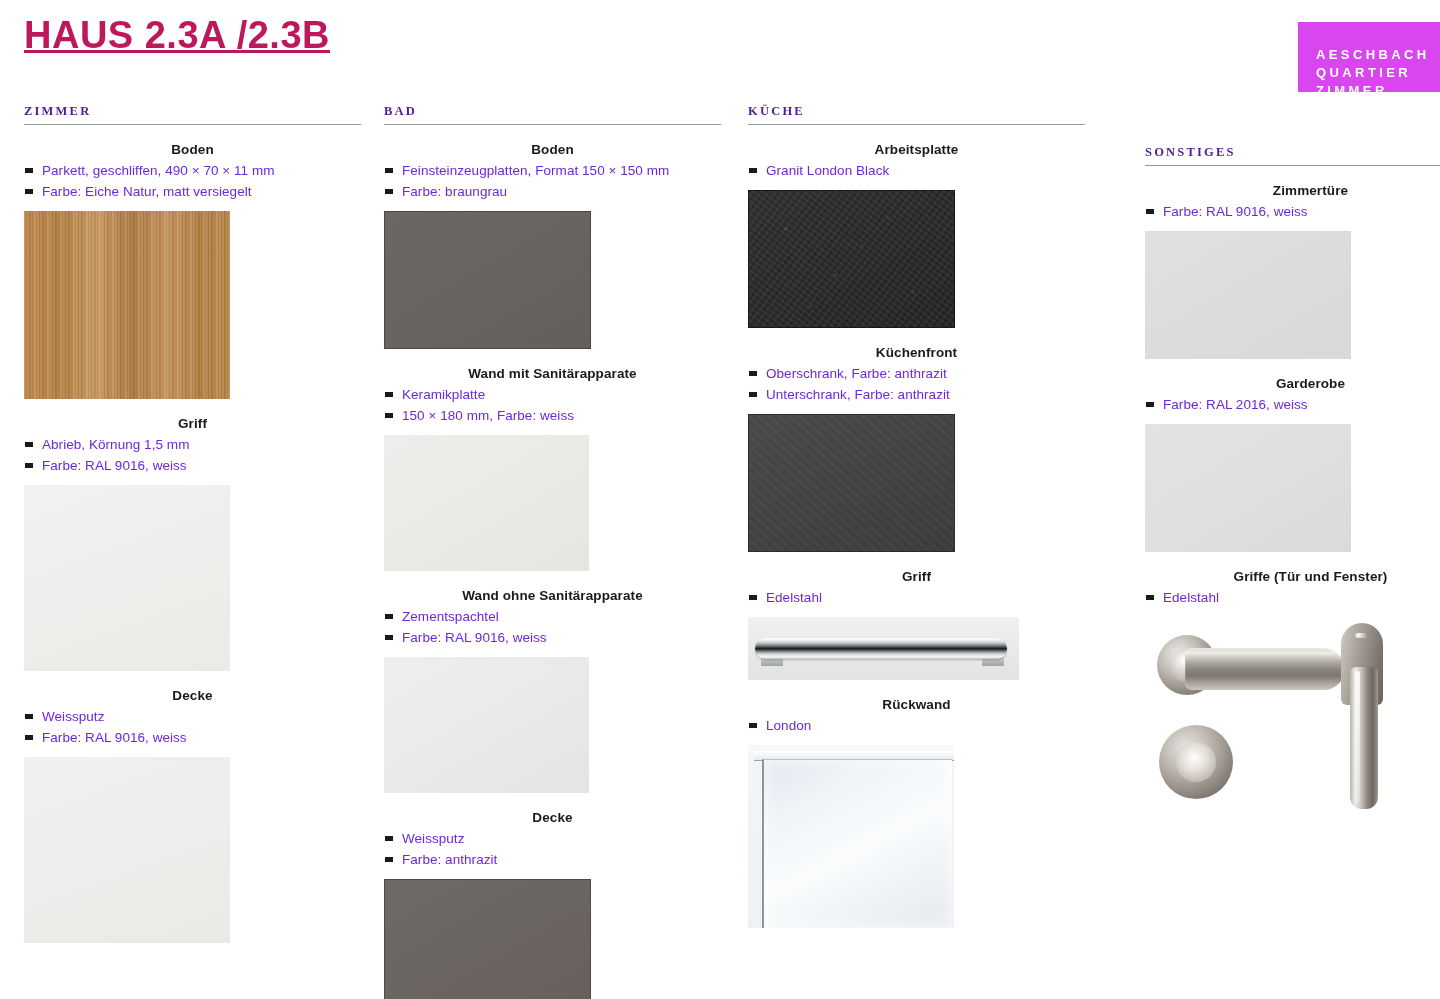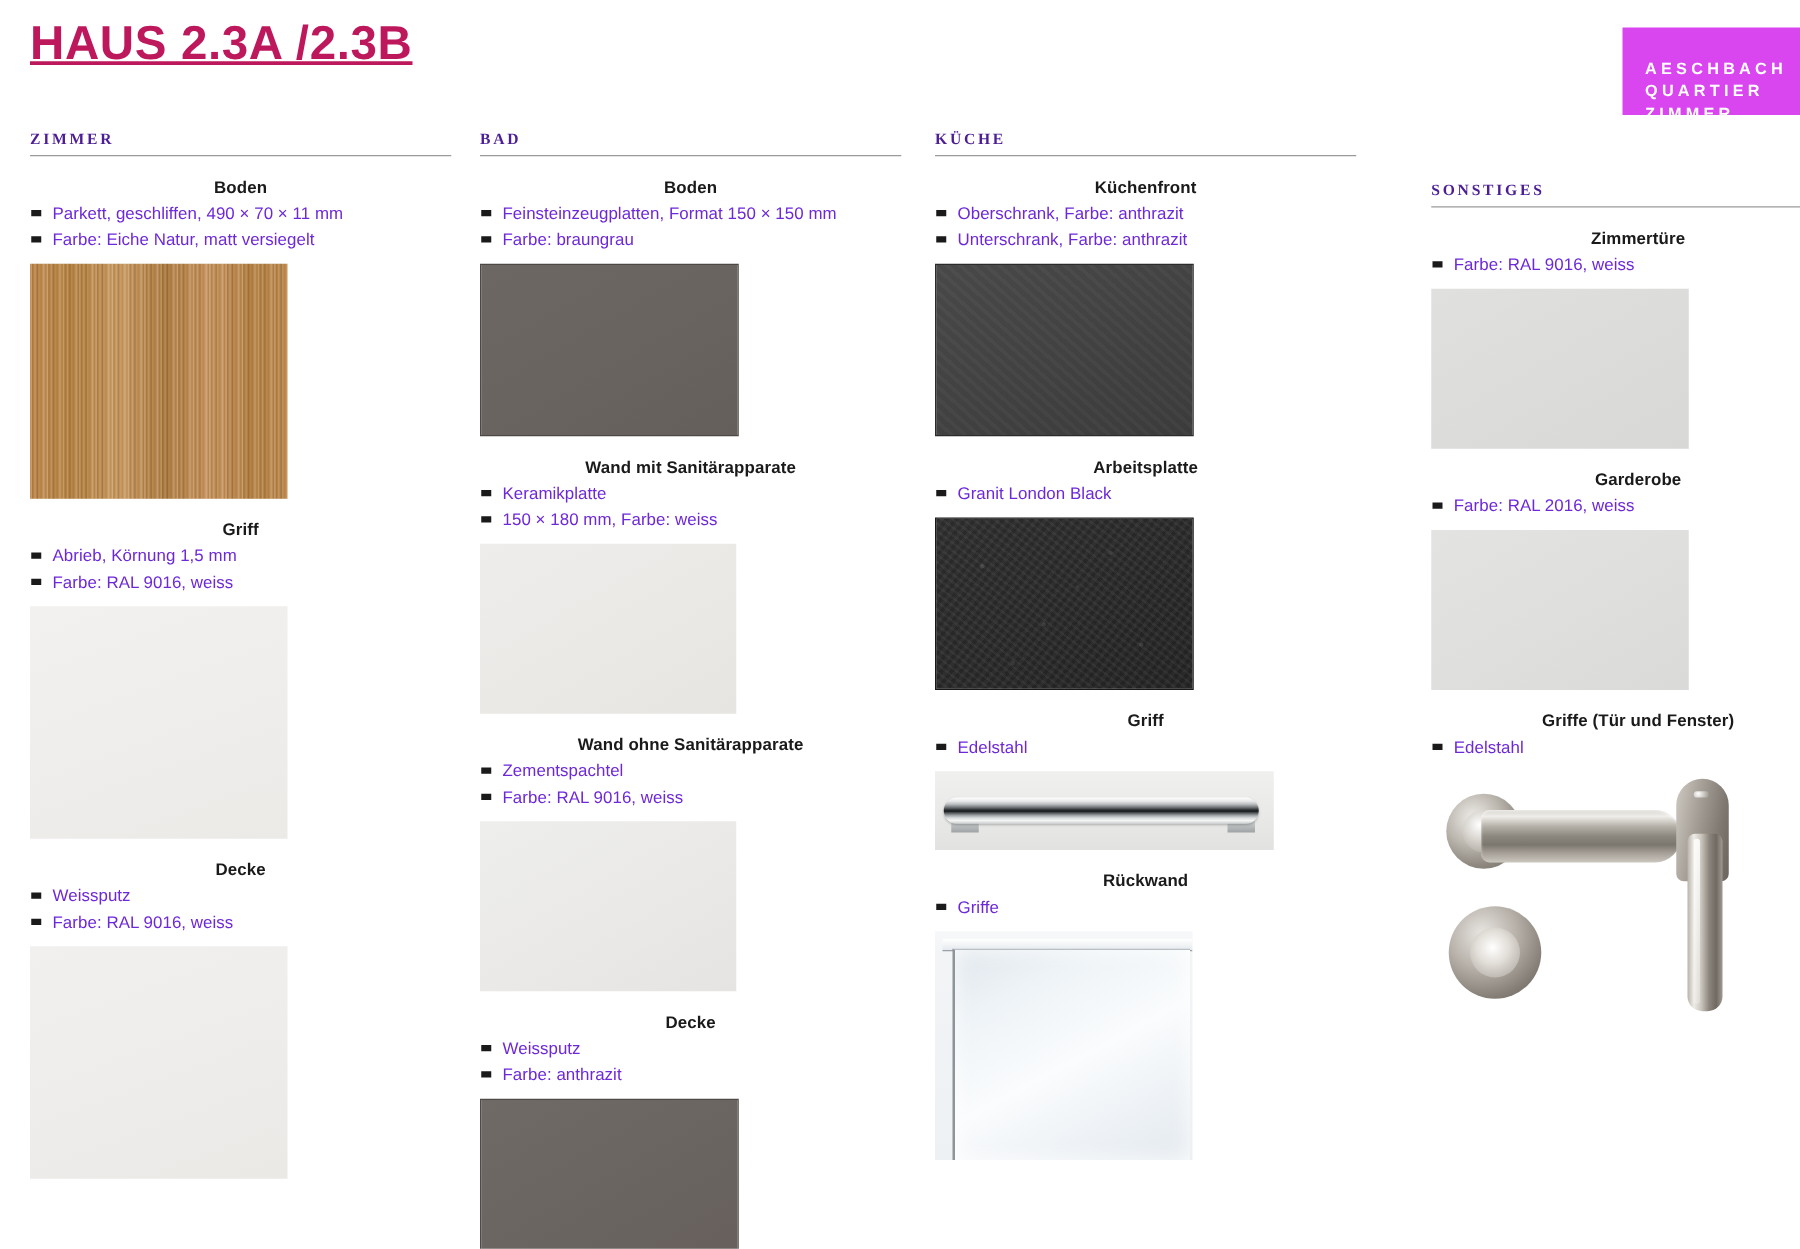--- a/index.html
+++ b/index.html
@@ -450,59 +450,59 @@
       <span>Farbe: anthrazit</span>
     </div>
     <div class="swatch sw-bad-decke"></div>
   </div>
 </div>
 
 <div class="column col-2">
   <div class="col-title">KÜCHE</div>
 
   <div class="block">
+    <div class="block-title">Arbeitsplatte</div>
+    <div class="bullet-row">
+      <span class="bullet-mark"></span>
+      <span>Granit London Black</span>
+    </div>
+    <div class="swatch sw-granite"></div>
+  </div>
+
+  <div class="block">
     <div class="block-title">Küchenfront</div>
     <div class="bullet-row">
       <span class="bullet-mark"></span>
       <span>Oberschrank, Farbe: anthrazit</span>
     </div>
     <div class="bullet-row">
       <span class="bullet-mark"></span>
       <span>Unterschrank, Farbe: anthrazit</span>
     </div>
     <div class="swatch sw-front"></div>
-  </div>
-
-  <div class="block">
-    <div class="block-title">Arbeitsplatte</div>
-    <div class="bullet-row">
-      <span class="bullet-mark"></span>
-      <span>Granit London Black</span>
-    </div>
-    <div class="swatch sw-granite"></div>
   </div>
 
   <div class="block">
     <div class="block-title">Griff</div>
     <div class="bullet-row">
       <span class="bullet-mark"></span>
       <span>Edelstahl</span>
     </div>
     <div class="swatch sw-griff">
       <span class="griff-foot l"></span>
       <span class="griff-foot r"></span>
       <span class="griff-bar"></span>
     </div>
   </div>
 
   <div class="block">
     <div class="block-title">Rückwand</div>
     <div class="bullet-row">
       <span class="bullet-mark"></span>
-      <span>Griffe</span>
+      <span>London</span>
     </div>
     <div class="swatch sw-mirror">
       <span class="mirror-top-edge"></span>
       <span class="mirror-glass"></span>
     </div>
   </div>
 </div>
 
 <div class="column col-3">
   <div class="col-title">SONSTIGES</div>

